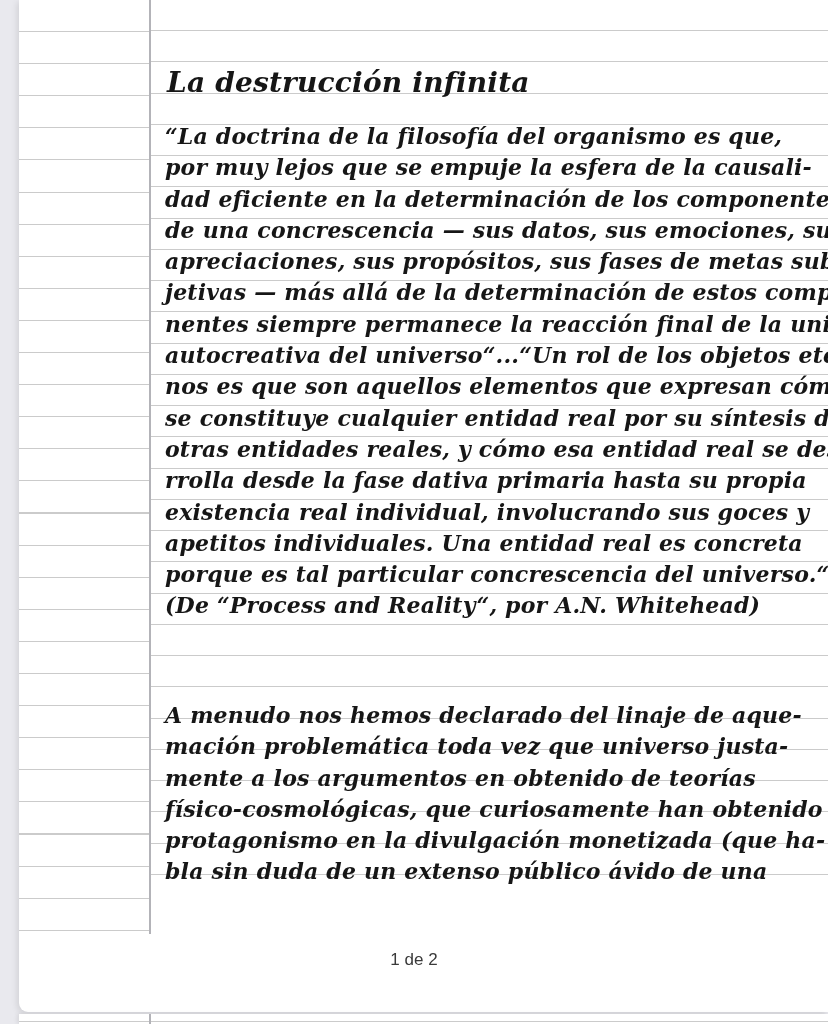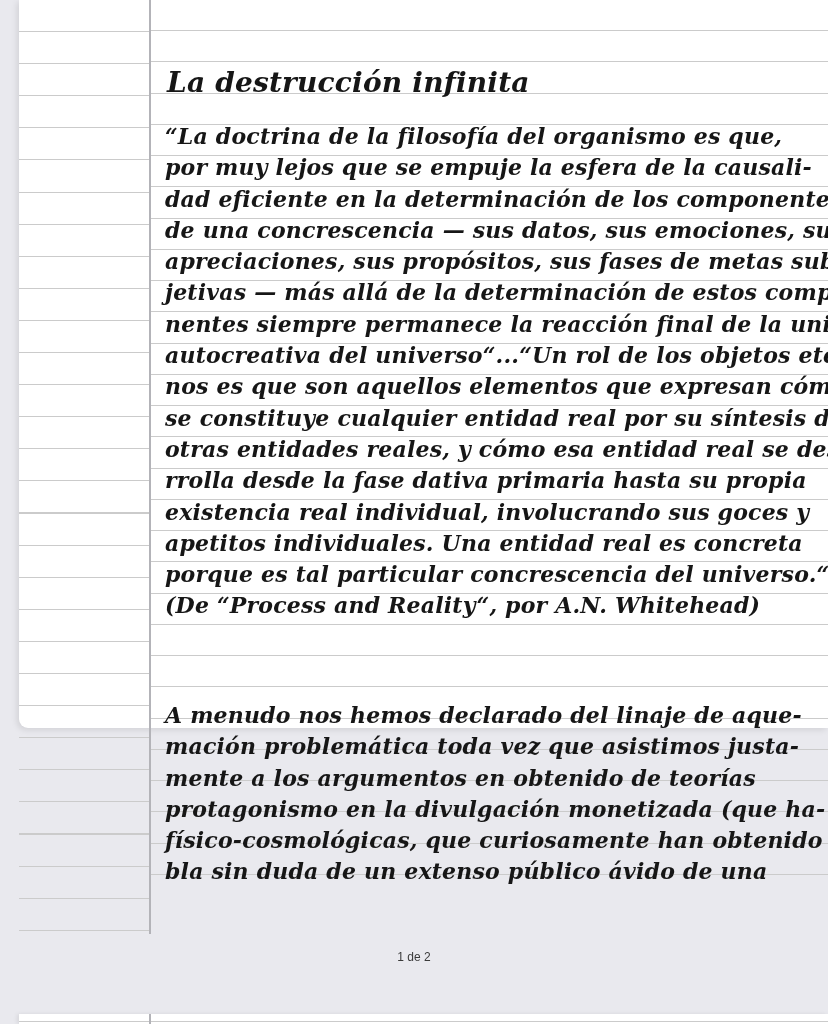--- a/index.html
+++ b/index.html
@@ -18,21 +18,21 @@
   .viewer{
     position:relative;
     width:828px;height:1024px;
     background:var(--viewer-background);
     overflow:hidden;
   }
   
   .page1{
     position:absolute;
     left:19px;top:0;
-    width:809px;height:728px;
+    width:809px;height:1012px;
     background:var(--page-background);
     border-bottom-left-radius:9px;
     box-shadow:-2px 2px 6px rgba(0,0,0,0.10);
   }
   
   .margin-rules{
     position:absolute;left:0;top:0;
     width:131px;height:934px;
     background:repeating-linear-gradient(
       to bottom,
@@ -74,21 +74,21 @@
     font-size:22px;
     white-space:nowrap;
   }
   .para-quote{top:121px;}
   .para-body{top:700px;}
   
   .page-indicator{
     position:absolute;
     left:0;top:950px;width:828px;
     text-align:center;
-    font-size:12px;
+    font-size:17px;
     color:var(--footer-text);
     font-family:"Liberation Sans", sans-serif;
   }
   
   .page2-edge{
     position:absolute;
     left:19px;top:1014px;
     width:809px;height:10px;
     background:var(--page-background);
     box-shadow:-2px 0 4px rgba(0,0,0,0.08);
@@ -128,24 +128,24 @@
         <div class="hw-line">otras entidades reales, y cómo esa entidad real se desa-</div>
         <div class="hw-line">rrolla desde la fase dativa primaria hasta su propia</div>
         <div class="hw-line">existencia real individual, involucrando sus goces y</div>
         <div class="hw-line">apetitos individuales. Una entidad real es concreta</div>
         <div class="hw-line">porque es tal particular concrescencia del universo.“</div>
         <div class="hw-line">(De “Process and Reality“, por A.N. Whitehead)</div>
       </div>
 
     <div class="hw hw-para para-body">
         <div class="hw-line">A menudo nos hemos declarado del linaje de aque-</div>
-        <div class="hw-line">mación problemática toda vez que asistimos justa-</div>
+        <div class="hw-line">mación problemática toda vez que universo justa-</div>
         <div class="hw-line">mente a los argumentos en obtenido de teorías</div>
+        <div class="hw-line">físico-cosmológicas, que curiosamente han obtenido</div>
         <div class="hw-line">protagonismo en la divulgación monetizada (que ha-</div>
-        <div class="hw-line">físico-cosmológicas, que curiosamente han obtenido</div>
         <div class="hw-line">bla sin duda de un extenso público ávido de una</div>
       </div>
   </div>
 
   <div class="page-indicator">1 de 2</div>
 
   <div class="page2-edge">
     <div class="p2-hline"></div>
     <div class="p2-vline"></div>
   </div>

